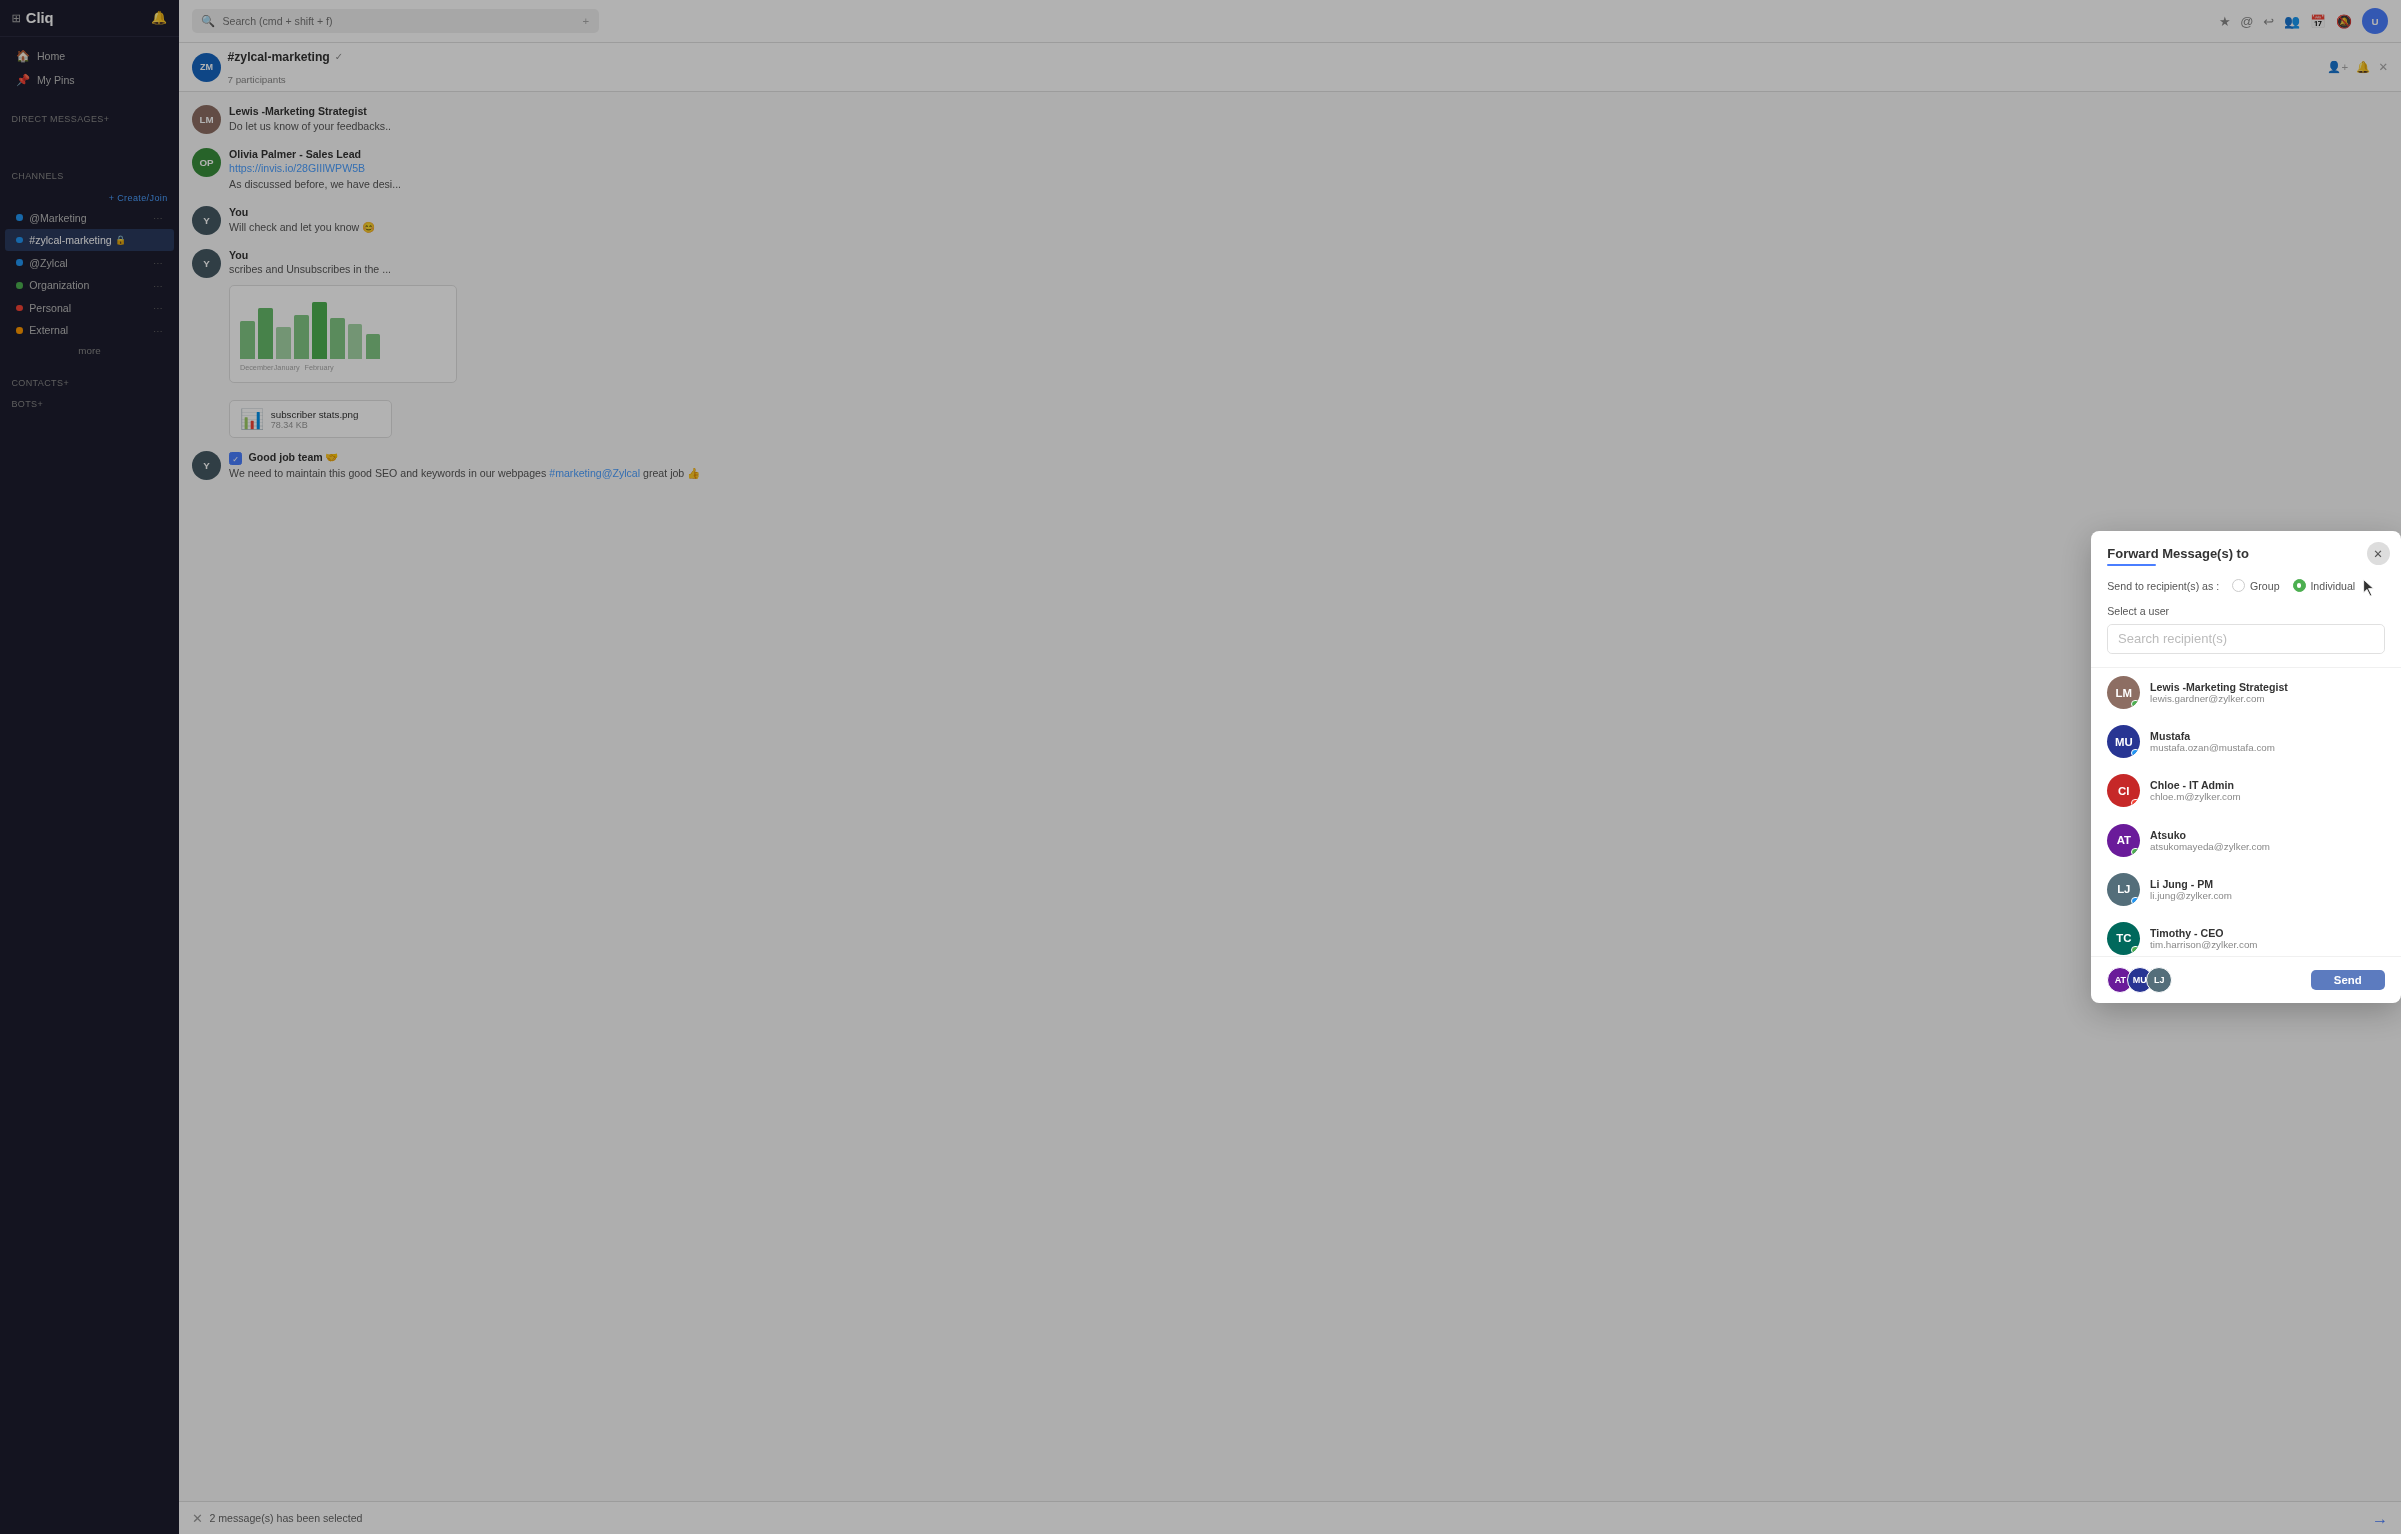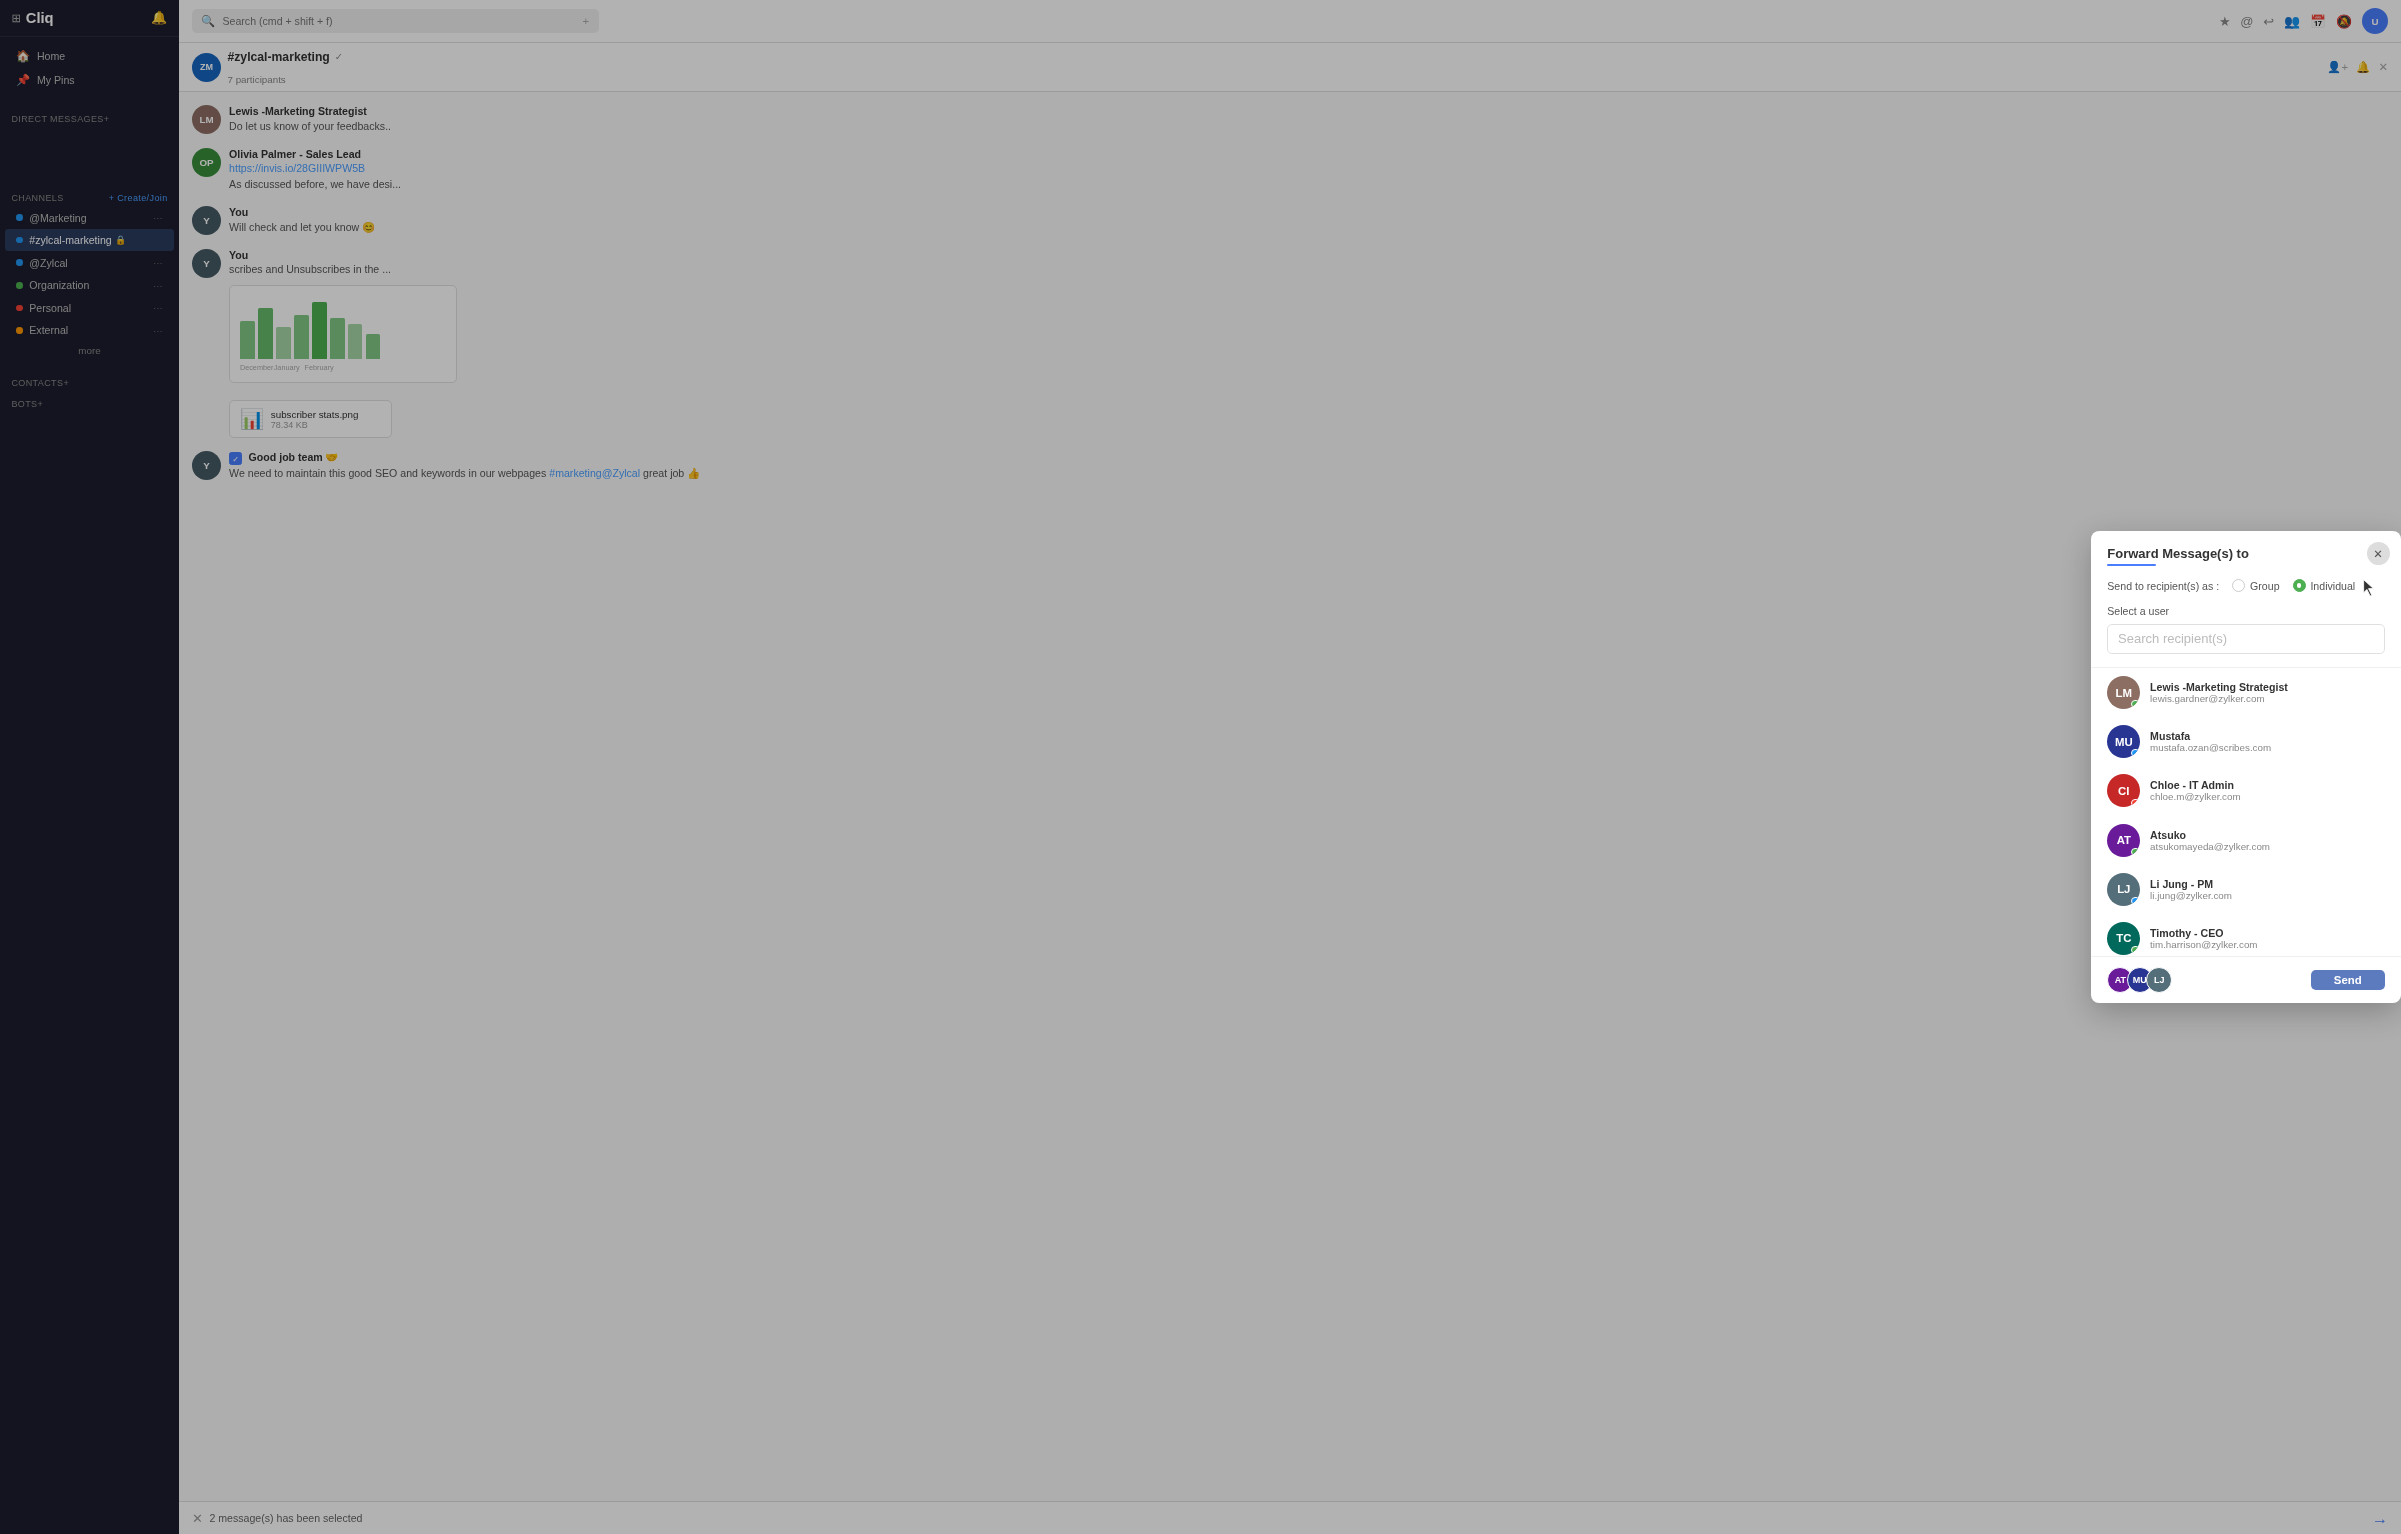--- a/index.html
+++ b/index.html
@@ -10,21 +10,21 @@
     .sidebar-header { display: flex; align-items: center; padding: 9.8px 11.4px; gap: 6.5px; border-bottom: 0.8px solid #2a2a3e; }
     .sidebar-logo { color: #fff; font-weight: 700; font-size: 14.7px; }
     .sidebar-bell { margin-left: auto; color: #aaa; font-size: 13px; }
 
     .sidebar-section { padding: 6.5px 0; }
     .sidebar-item { display: flex; align-items: center; padding: 4.9px 11.4px; cursor: pointer; color: #bbb; font-size: 10.6px; border-radius: 3.3px; margin: 0.8px 4.9px; }
     .sidebar-item.active { background: #2a3a5e; color: #fff; }
     .sidebar-item .item-icon { margin-right: 6.5px; font-size: 11.4px; }
     .sidebar-item .item-more { margin-left: auto; font-size: 9.8px; color: #666; }
 
-    .sidebar-label { padding: 8.1px 11.4px 3.3px; font-size: 9px; color: #888; text-transform: uppercase; letter-spacing: 0.4px; display: flex; align-items: flex-end; }
+    .sidebar-label { padding: 8.1px 11.4px 3.3px; font-size: 9px; color: #888; text-transform: uppercase; letter-spacing: 0.4px; display: flex; align-items: center; }
     .sidebar-label .create-link { margin-left: auto; color: #4a9eff; font-size: 9px; cursor: pointer; text-transform: none; margin-top: 44px; }
 
     .channel-dot { width: 6.5px; height: 6.5px; border-radius: 50%; margin-right: 6.5px; }
     .dot-green { background: #4caf50; }
     .dot-blue { background: #2196f3; }
     .dot-red { background: #f44336; }
     .dot-orange { background: #ff9800; }
 
     .more-btn { text-align: center; padding: 3.3px; color: #888; font-size: 9.8px; cursor: pointer; }
 
@@ -359,21 +359,21 @@
         </div>
       </div>
 
       <div class="user-item">
         <div class="user-avatar av-indigo">
           MU
           <div class="user-status status-tablet"></div>
         </div>
         <div class="user-info">
           <div class="user-name">Mustafa</div>
-          <div class="user-email">mustafa.ozan@scribes.com</div>
+          <div class="user-email">mustafa.ozan@mustafa.com</div>
         </div>
       </div>
 
       <div class="user-item">
         <div class="user-avatar av-red">
           CI
           <div class="user-status status-busy"></div>
         </div>
         <div class="user-info">
           <div class="user-name">Chloe - IT Admin</div>

